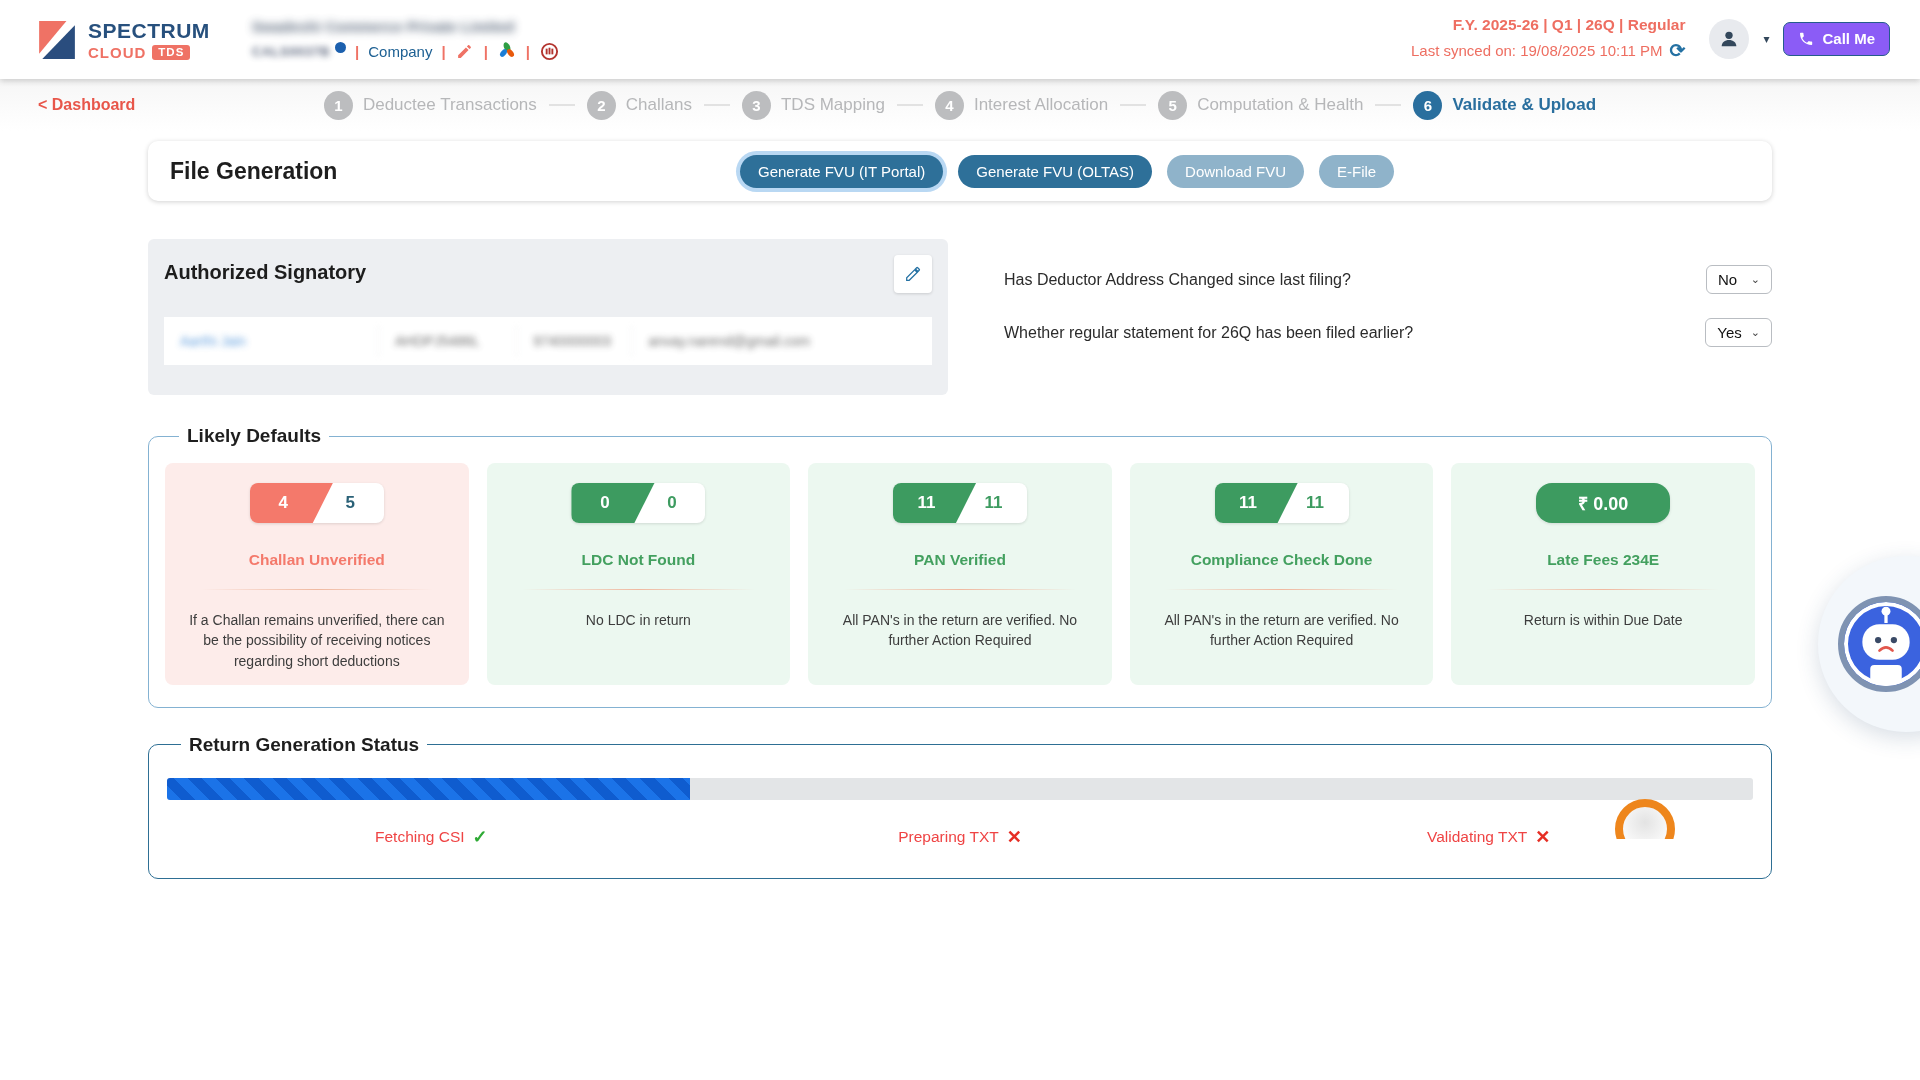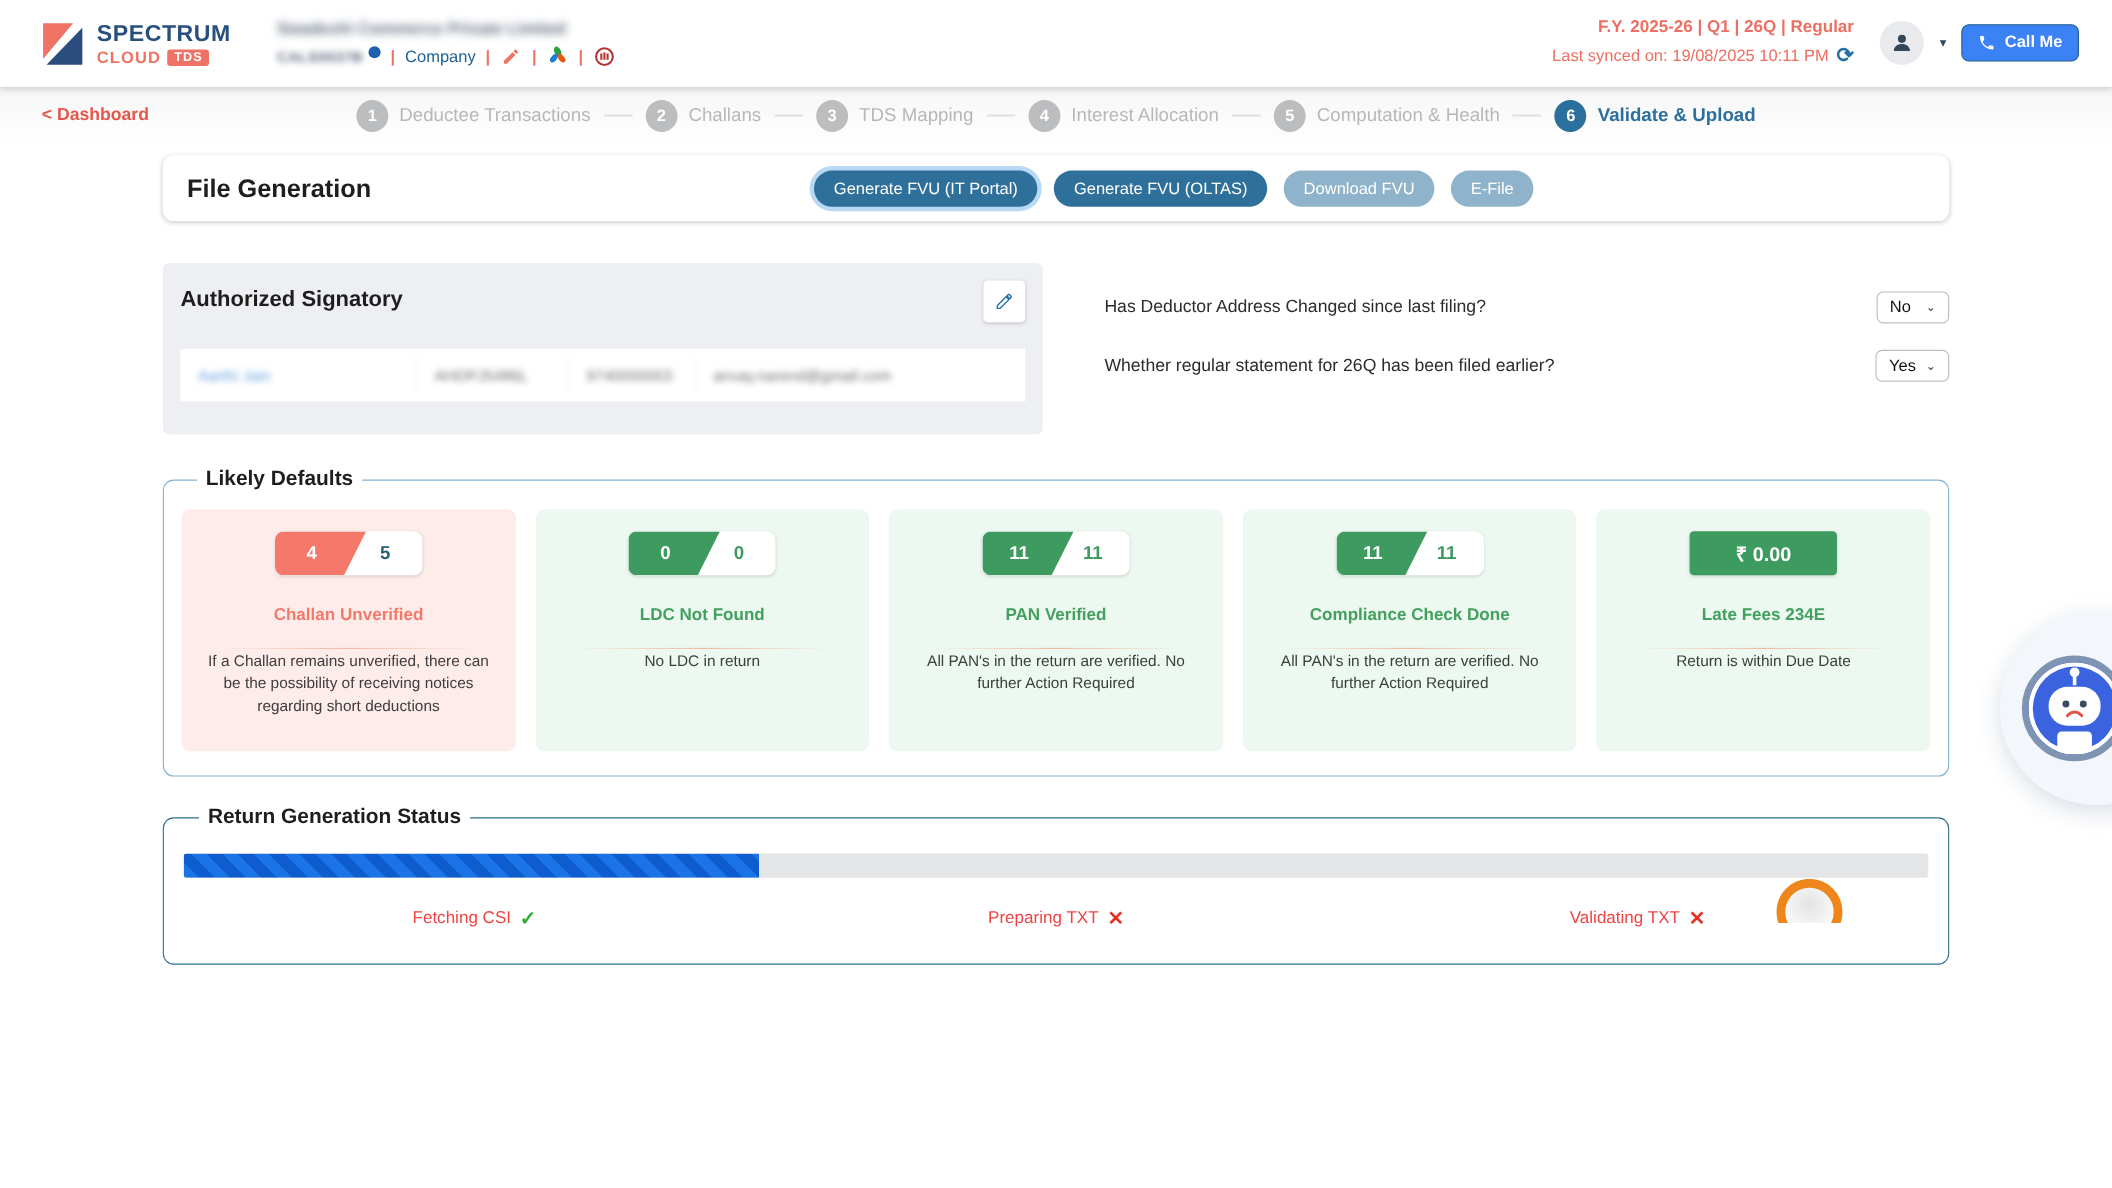--- a/index.html
+++ b/index.html
@@ -27,21 +27,21 @@
   .company-link { color:#1d6093; font-size:15px; }
   .hdr-icon { width:20px; height:20px; display:inline-flex; align-items:center; justify-content:center; }
   .header-right { margin-left:auto; display:flex; align-items:center; gap:14px; }
   .sync-block { text-align:right; color:#ee6e61; line-height:1.45; }
   .filing-info { font-size:15.5px; font-weight:bold; }
   .synced { font-size:15px; display:flex; align-items:center; gap:7px; justify-content:flex-end; }
   .refresh { color:#2471a3; font-size:19px; font-weight:bold; cursor:pointer; }
   .avatar { width:40px; height:40px; border-radius:50%; background:#e8eaee; display:flex;
     align-items:center; justify-content:center; margin-left:10px; cursor:pointer; }
   .caret { color:#33475b; font-size:12px; cursor:pointer; }
-  .call-btn { background:#3b82f6; border:1px solid #245c8c; color:#fff; font-size:15px; font-weight:bold;
+  .call-btn { background:#8b5cf6; border:1px solid #245c8c; color:#fff; font-size:15px; font-weight:bold;
     border-radius:7px; padding:7px 14px 8px; display:flex; align-items:center; gap:8px; cursor:pointer; }
 
   
   .stepper-row { position:relative; height:52px; display:flex; align-items:center; justify-content:center;
     background:linear-gradient(#f6f6f6,#ffffff); }
   .back-link { position:absolute; left:38px; color:#e8564a; font-size:16px; font-weight:bold; cursor:pointer; }
   .stepper { display:flex; align-items:center; gap:12px; }
   .step { display:flex; align-items:center; gap:10px; cursor:pointer; }
   .step-circle { width:29px; height:29px; border-radius:50%; background:#bcbdbf; color:#fff;
     font-size:15px; font-weight:bold; display:flex; align-items:center; justify-content:center; }
@@ -98,29 +98,29 @@
   .badge { position:relative; width:134px; height:40px; border-radius:8px; background:#fff;
     box-shadow:0 1px 3px rgba(0,0,0,.12); overflow:hidden; display:flex; }
   .badge-left-bg { position:absolute; inset:0; clip-path:polygon(0 0,62% 0,47% 100%,0 100%); }
   .danger .badge-left-bg { background:#f4796b; }
   .success .badge-left-bg { background:#3d9b60; }
   .badge span { position:relative; z-index:2; width:50%; display:flex; align-items:center; justify-content:center;
     font-size:17px; font-weight:bold; }
   .badge .num-left { color:#fff; }
   .danger .num-right { color:#2a6177; }
   .success .num-right { color:#3d9b60; }
-  .badge-solid { width:134px; height:40px; border-radius:4px; background:#3d9b60; color:#fff;
+  .badge-solid { width:134px; height:40px; border-radius:16px; background:#3d9b60; color:#fff;
     font-size:18px; font-weight:bold; display:flex; align-items:center; justify-content:center;
     box-shadow:0 1px 3px rgba(0,0,0,.12); }
   .card-title { margin-top:28px; font-size:15.5px; font-weight:bold; }
   .danger .card-title { color:#f4796b; }
   .success .card-title { color:#43a05f; }
   .card-divider { margin-top:20px; width:82%; height:1px;
     background:linear-gradient(90deg, rgba(240,185,160,0), #f0b9a0, rgba(240,185,160,0)); }
-  .card-desc { font-size:14px; color:#3d3d3d; line-height:1.45; padding:0 12px; }
+  .card-desc { margin-top:20px; font-size:14px; color:#3d3d3d; line-height:1.45; padding:0 12px; }
 
   .rgs-fieldset { border:1px solid #2e6f94; padding:18px 18px 30px; margin-top:26px; position:relative; }
   .progress-track { height:22px; background:#e3e5e7; border-radius:3px; overflow:hidden; margin-top:4px; }
   .progress-fill { height:100%; width:33%;
     background:repeating-linear-gradient(45deg,#1b73e8 0 10px,#0f5ccf 10px 20px); }
   .status-row { display:flex; margin-top:26px; }
   .status-item { flex:1; display:flex; align-items:center; justify-content:center; gap:8px; }
   .status-label { color:#ef4444; font-size:15.5px; }
   .status-icon { font-size:18px; font-weight:bold; }
   .status-icon.ok { color:#2faa35; }

